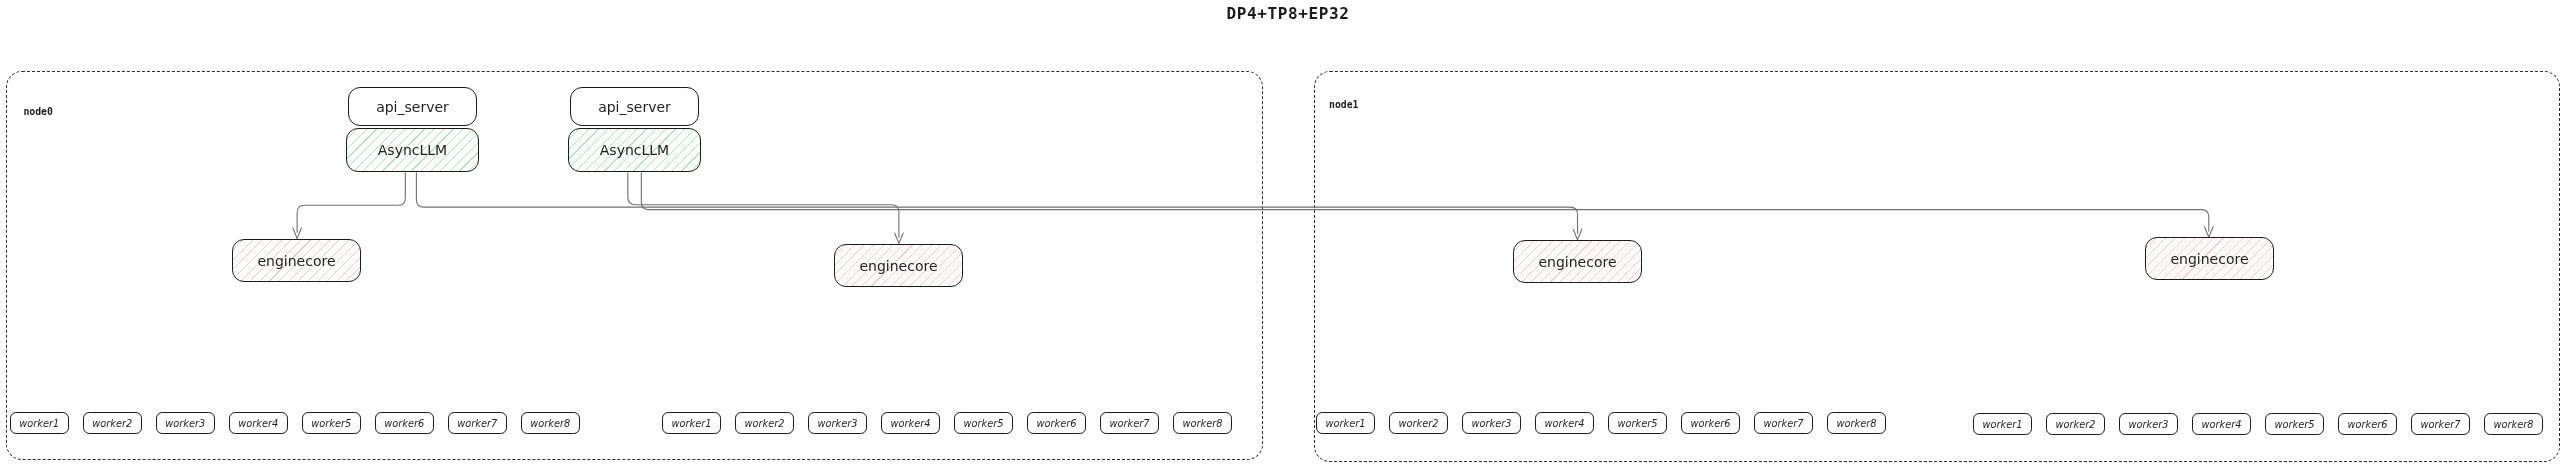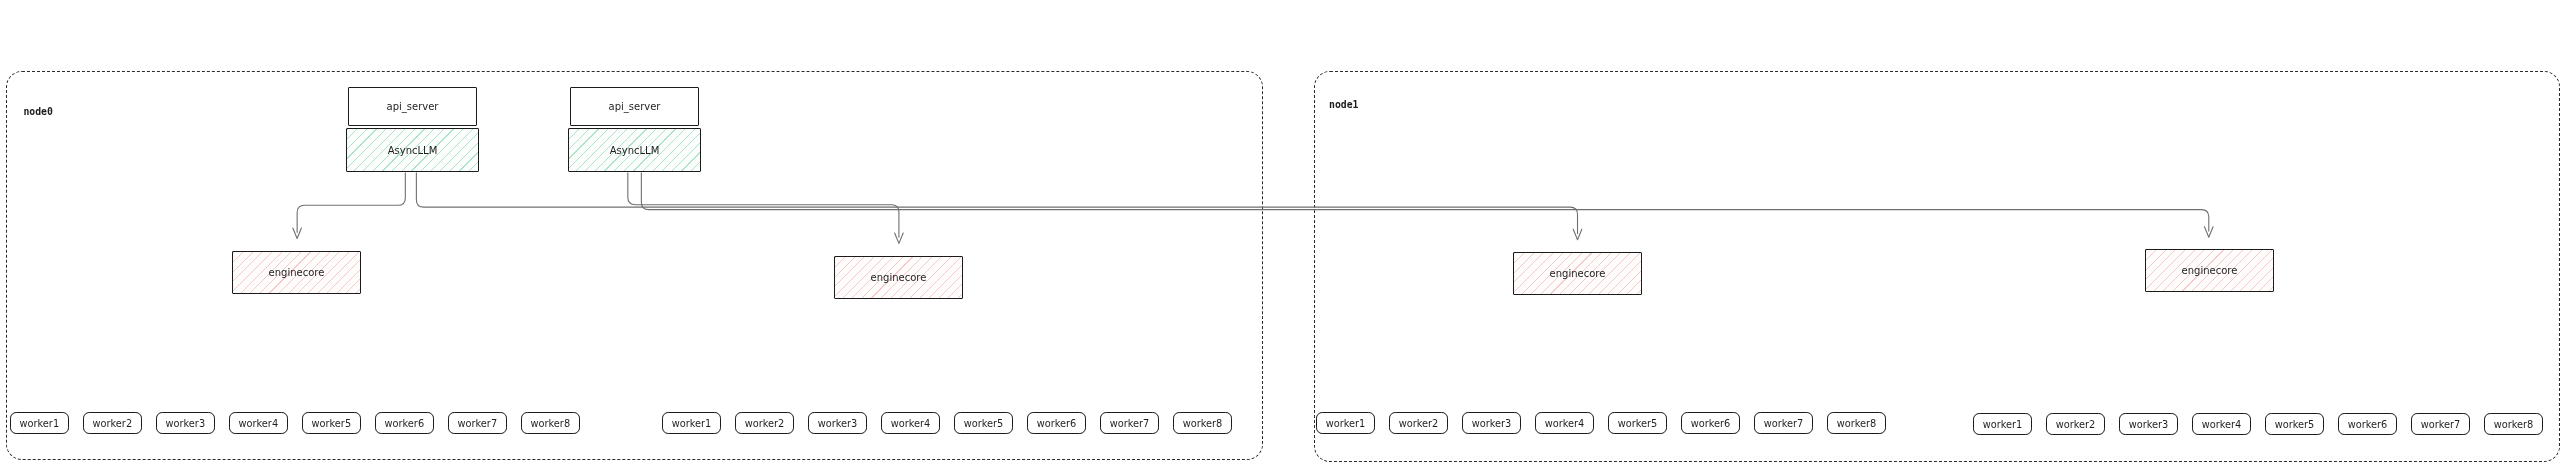--- a/index.html
+++ b/index.html
@@ -28,58 +28,59 @@
     position:absolute;
     font-family:"DejaVu Sans Mono",monospace;
     font-size:9.8px;font-weight:600;color:#1b1b1b;
     white-space:nowrap;
     margin-top:20px;
   }
   .bigbox{
     position:absolute;
     box-sizing:border-box;
     border:1.5px solid #1b1b1b;
-    border-radius:1px;
+    border-radius:12px;
     display:flex;align-items:center;justify-content:center;
-    font-size:10px;color:#1f1f1f;
+    font-size:14px;color:#1f1f1f;
     background:#ffffff;
     white-space:nowrap;
   }
   .hatch-green{
     background:repeating-linear-gradient(135deg,
       rgba(110,205,152,0.55) 0 0.9px, rgba(0,0,0,0) 0.9px 6.8px) #fbfefc;
   }
   .hatch-pink{
     background:repeating-linear-gradient(135deg,
       rgba(232,140,140,0.45) 0 0.8px, rgba(0,0,0,0) 0.8px 6.8px) #fffcfc;
-    margin-top:12px;
   }
   .worker-group{
     position:absolute;
     display:flex;
     gap:14px;
   }
   .worker{
     box-sizing:border-box;
     width:59px;height:22px;
     border:1.4px solid #1b1b1b;
     border-radius:6.2px;
     background:#ffffff;
     display:flex;align-items:center;justify-content:center;
     font-size:9.8px;color:#1f1f1f;
     white-space:nowrap;
     flex:0 0 auto;
+    font-style:italic;
   }
   svg.edges{position:absolute;left:0;top:0;pointer-events:none;}
 </style>
 </head>
 <body>
 
 <div class="canvas">
 
+  <div class="diagram-title">DP4+TP8+EP32</div>
 
   <div class="node" style="left:6.2px;top:71px;width:1257px;height:389px;"></div>
   <div class="node-label" style="left:23.4px;top:86px;">node0</div>
 
   <div class="node" style="left:1314px;top:71px;width:1246px;height:391px;"></div>
   <div class="node-label" style="left:1329px;top:79px;">node1</div>
 
   <svg class="edges" width="2576" height="469" viewBox="0 0 4188 763">
     <g fill="none" stroke="#707070" stroke-width="1.8" stroke-linecap="round" stroke-linejoin="round">
 

